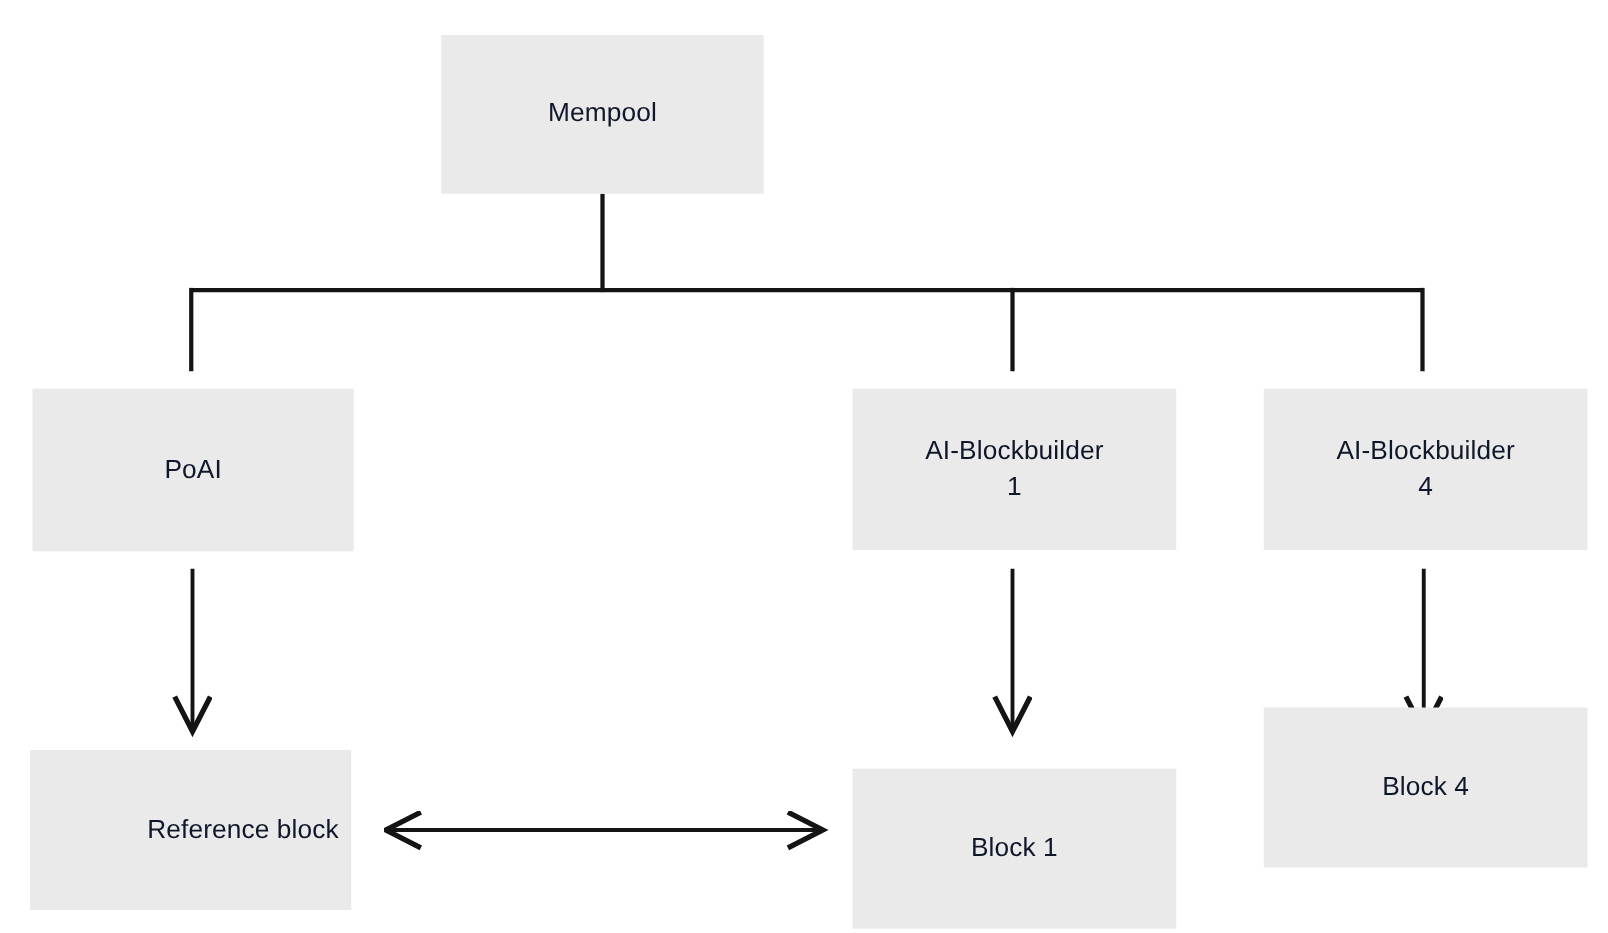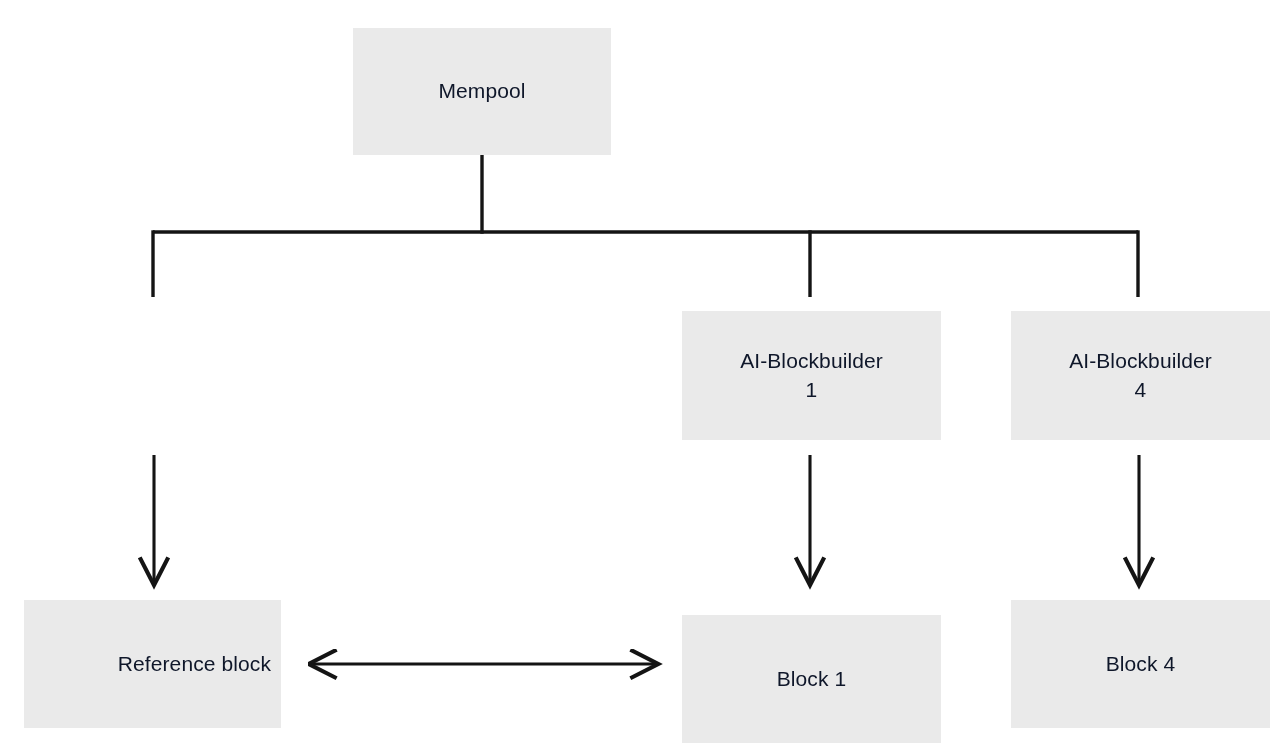--- a/index.html
+++ b/index.html
@@ -47,21 +47,21 @@
     display: block;
     width: 100%;
   }
   
   #node-mempool      { left: 353px; top: 28px;  width: 258px; height: 127px; }
   #node-poai         { left: 26px;  top: 311px; width: 257px; height: 130px; }
   #node-builder-1    { left: 682px; top: 311px; width: 259px; height: 129px; }
   #node-builder-4    { left: 1011px;top: 311px; width: 259px; height: 129px; }
   #node-reference    { left: 24px;  top: 600px; width: 257px; height: 128px; text-align: right; }
   #node-block-1      { left: 682px; top: 615px; width: 259px; height: 128px; }
-  #node-block-4      { left: 1011px;top: 600px; width: 259px; height: 128px; }
+  #node-block-4      { left: 1011px;top: 566px; width: 259px; height: 128px; }
 </style>
 </head>
 <body>
 
 <div id="diagram-canvas">
 
   <svg id="edge-layer" viewBox="0 0 1286 746" width="1286" height="746" aria-hidden="true">
     <defs>
       <marker id="arrow-end" markerWidth="14" markerHeight="14" refX="9.2" refY="5" orient="auto" markerUnits="strokeWidth">
         <path d="M0.6,0.4 L9.6,5 L0.6,9.6" fill="none" stroke="#141414" stroke-width="1.35" stroke-linecap="butt" stroke-linejoin="miter"></path>
@@ -93,20 +93,23 @@
       <path d="M1139,455 L1139,584" marker-end="url(#arrow-end)"></path>
 
       <path d="M310,664 L657,664" marker-start="url(#arrow-start)" marker-end="url(#arrow-end)"></path>
     </g>
   </svg>
 
   <div class="node" id="node-mempool">
     <span class="node-label">Mempool</span>
   </div>
 
+  <div class="node" id="node-poai">
+    <span class="node-label">PoAI</span>
+  </div>
 
   <div class="node" id="node-builder-1">
     <span class="node-label">AI-Blockbuilder
 1</span>
   </div>
 
   <div class="node" id="node-builder-4">
     <span class="node-label">AI-Blockbuilder
 4</span>
   </div>

